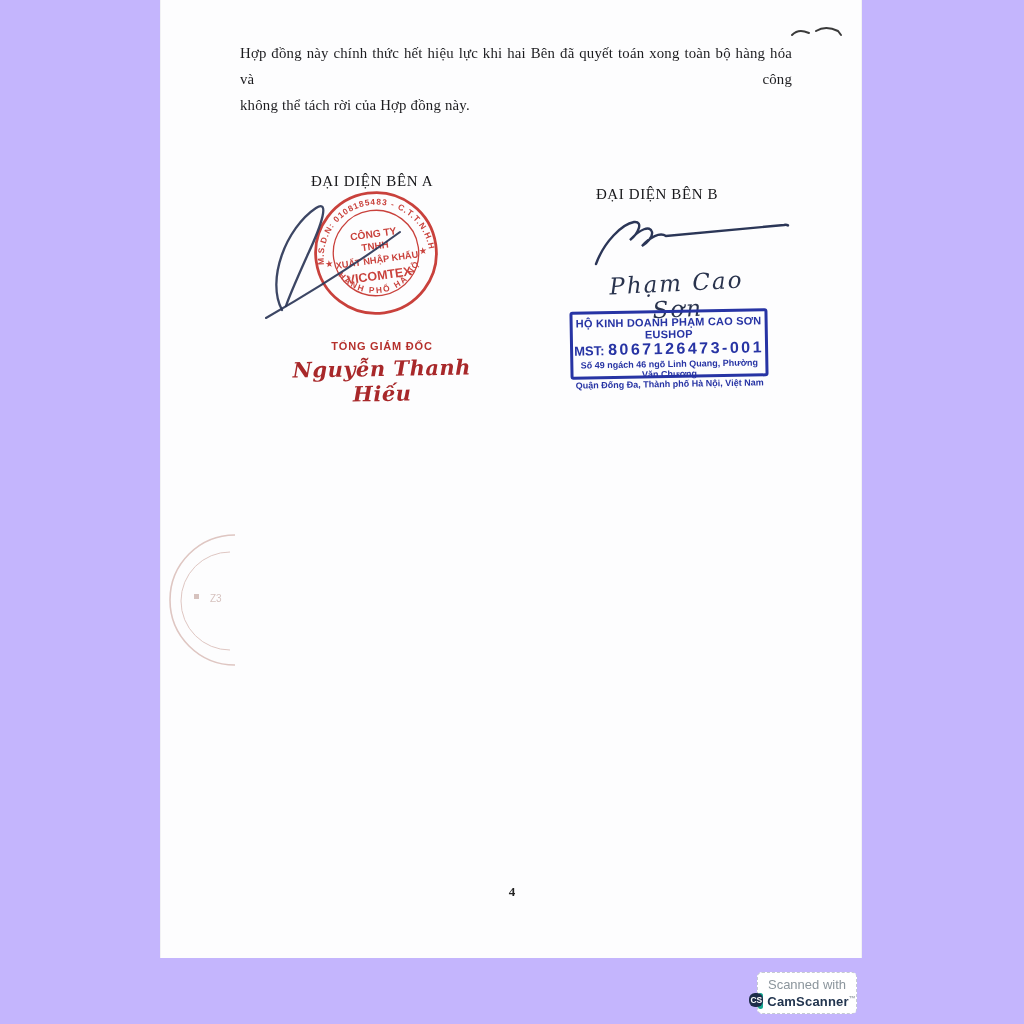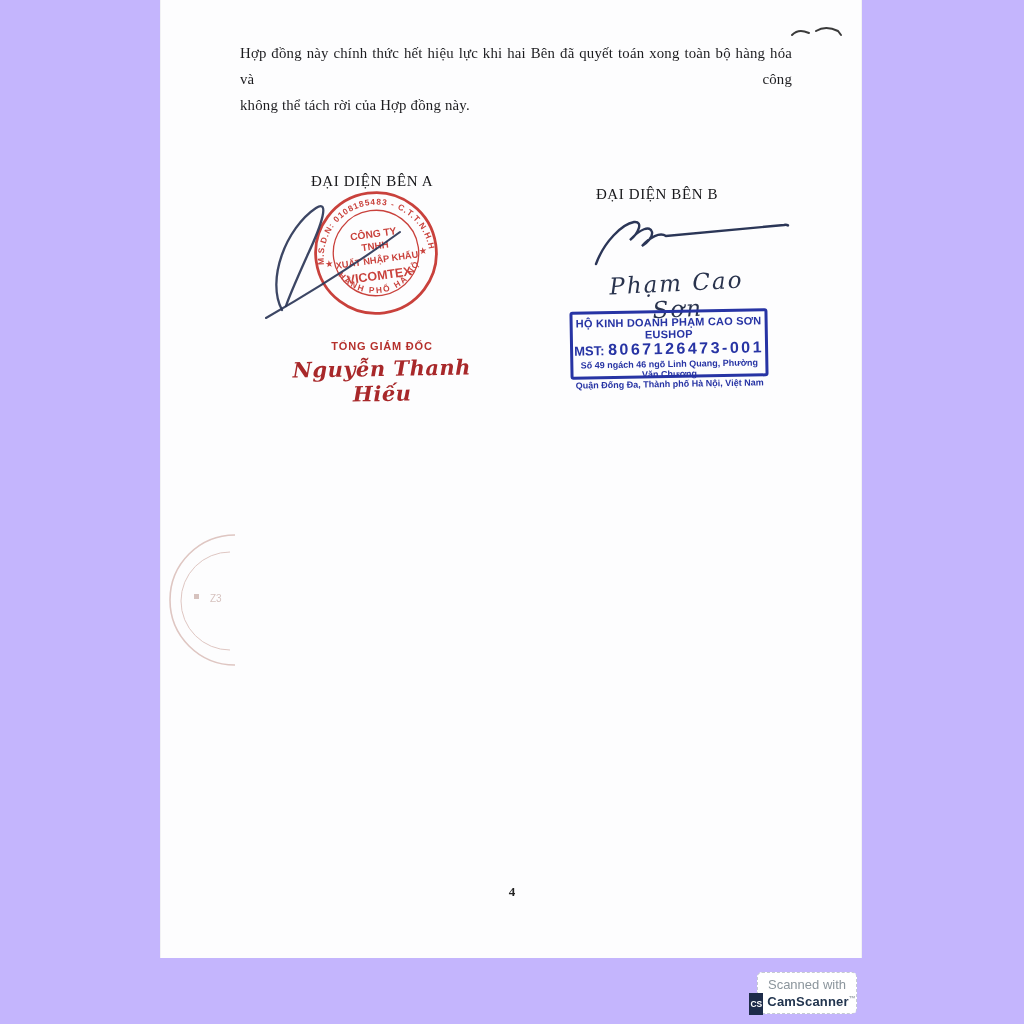--- a/index.html
+++ b/index.html
@@ -61,22 +61,22 @@
   .mark-topright { position:absolute; left:788px; top:18px; width:62px; height:28px; }
   .mark-topright path { fill:none; stroke:#3a3a3a; stroke-width:2; stroke-linecap:round; }
 
   
   .cs-badge { position:absolute; left:757px; top:972px; width:100px; height:42px;
               background:#ffffff; border:1.5px dashed #c5cbd1; border-radius:5px;
               font-family:"Liberation Sans", sans-serif; text-align:center; }
   .cs-badge .scanned { font-size:13px; color:#8b959c; margin-top:4px; }
   .cs-row { display:flex; align-items:center; justify-content:center; gap:4px; margin-top:1px; }
   .cs-logo { position:relative; width:16px; height:16px; background:#14a88f; border-radius:3px; }
-  .cs-logo .inner { position:absolute; top:0; right:0; width:14px; height:22px;
-                    background:#1e2c4a; border-radius:0; display:flex;
+  .cs-logo .inner { position:absolute; top:0; right:0; width:14px; height:14px;
+                    background:#1e2c4a; border-radius:6px; display:flex;
                     align-items:center; justify-content:center;
                     color:#fff; font-size:8.5px; font-weight:bold;margin-left:15px; }
   .cs-name { font-size:13px; font-weight:bold; color:#22354f; letter-spacing:.2px; }
   .cs-tm { font-size:7px; color:#98a1a8; vertical-align:top; line-height:10px; }
 </style>
 </head>
 <body>
 
 <div id="canvas">
 

